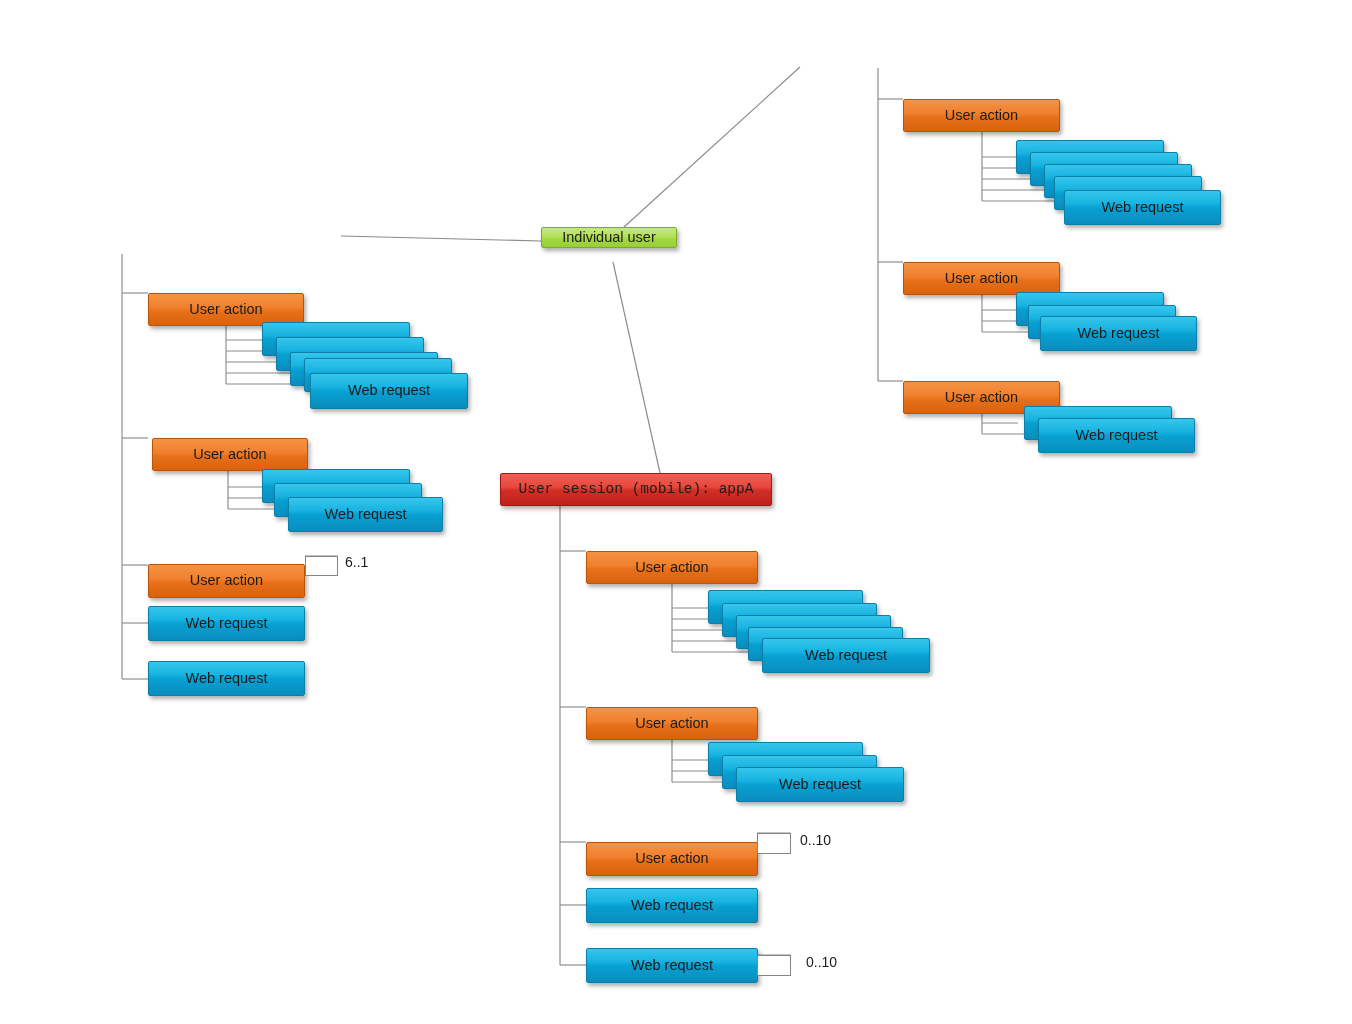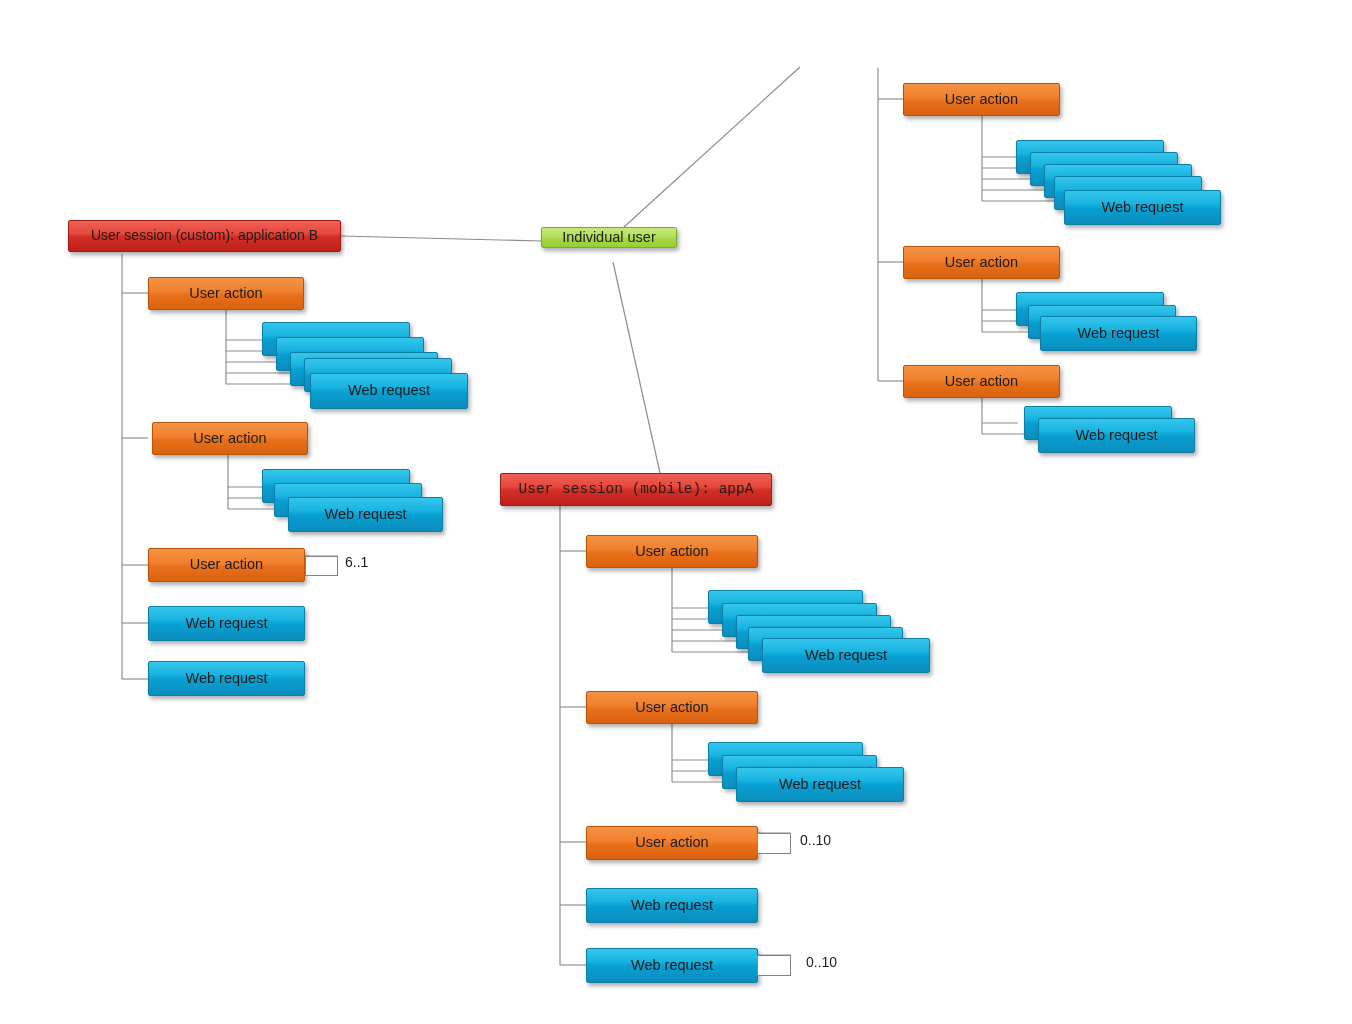--- a/index.html
+++ b/index.html
@@ -12,21 +12,21 @@
   .node{position:absolute;box-sizing:border-box;display:flex;align-items:center;
         justify-content:center;text-align:center;color:#1b1b1b;font-size:14.5px;
         line-height:1.1;border-radius:2px;white-space:nowrap;
         box-shadow:2px 3px 4px rgba(0,0,0,0.32);}
 
   .node.red{
     background:linear-gradient(to bottom,#ef6055 0%,#e8473c 42%,#d22f26 52%,#bf2019 100%);
     border:1px solid #9e1a14;}
   .node.orange{
     background:linear-gradient(to bottom,#f59344 0%,#f07f2c 45%,#e8701a 55%,#d9620f 100%);
-    border:1px solid #b85308;}
+    border:1px solid #b85308;margin-top:16px;}
   .node.green{
     background:linear-gradient(to bottom,#c6e87a 0%,#b4e05c 45%,#a5d945 55%,#96cf34 100%);
     border:1px solid #7cab28;}
   .node.blue{
     background:linear-gradient(to bottom,#35c6ec 0%,#18b3e0 38%,#07a0d2 52%,#0b8dbe 100%);
     border:1px solid #0b7fa8;}
 
   .stack{position:absolute;}
   .stack .node{position:absolute;}
 
@@ -105,21 +105,20 @@
       <path d="M 672 782 L 736 782"></path>
 
       <path d="M 305 556 L 337 556 L 337 575 L 305 575"></path>
       <path d="M 757 833 L 790 833 L 790 853 L 757 853"></path>
       <path d="M 757 955 L 790 955 L 790 975 L 757 975"></path>
     </g>
   </svg>
 
   <div class="node green" style="left:541px;top:227px;width:136px;height:21px;">Individual user</div>
 
-  <div class="node red" style="left:68px;top:220px;width:273px;height:32px;font-size:14px;">User session (custom): application B</div>
 
   <div class="node orange" style="left:148px;top:277px;width:156px;height:33px;">User action</div>
 
   <div class="stack">
     <div class="node blue" style="left:262px;top:322px;width:148px;height:34px;color:transparent;"></div>
     <div class="node blue" style="left:276px;top:337px;width:148px;height:34px;color:transparent;"></div>
     <div class="node blue" style="left:290px;top:352px;width:148px;height:34px;color:transparent;"></div>
     <div class="node blue" style="left:304px;top:358px;width:148px;height:34px;color:transparent;"></div>
     <div class="node blue" style="left:310px;top:373px;width:158px;height:36px;">Web request</div>
   </div>

